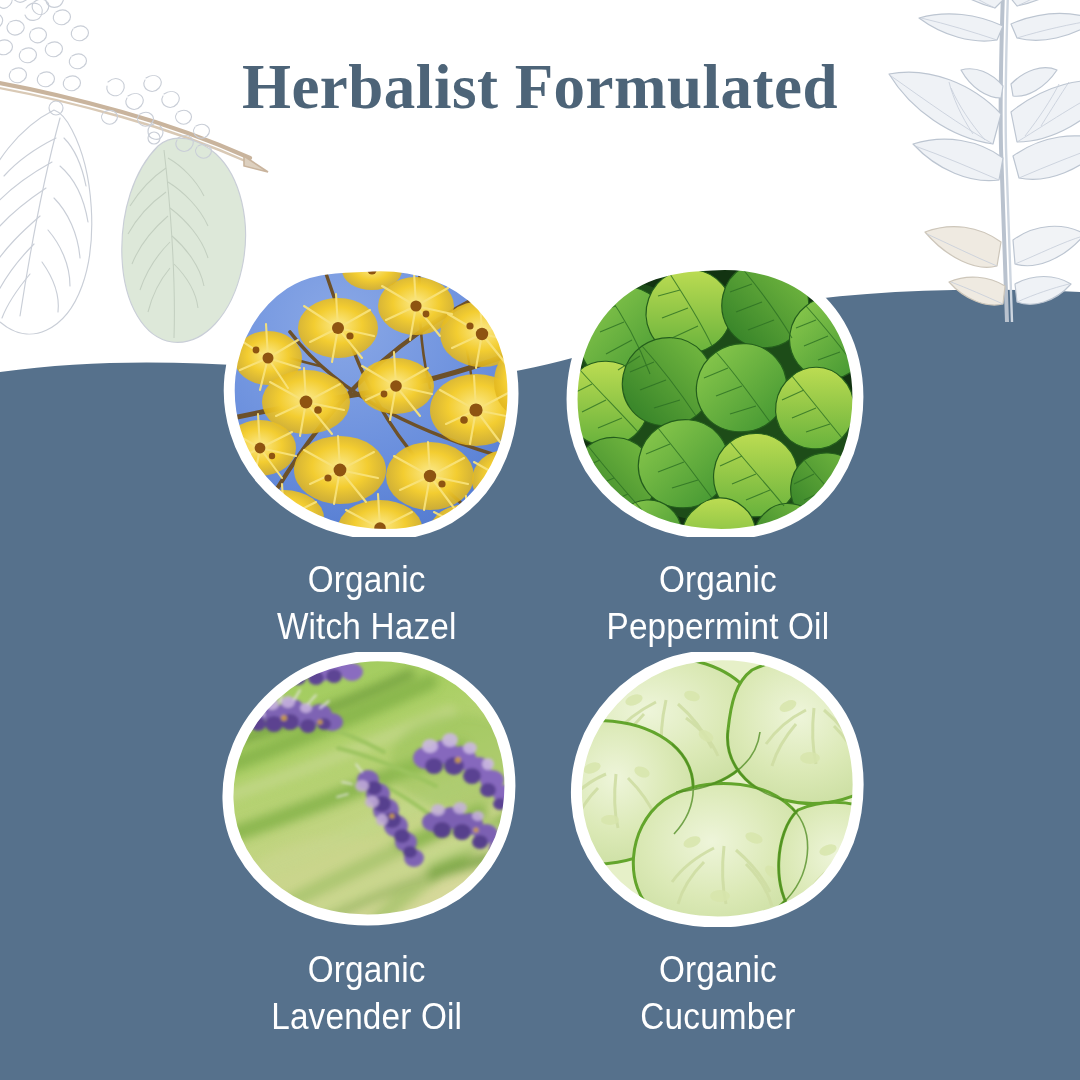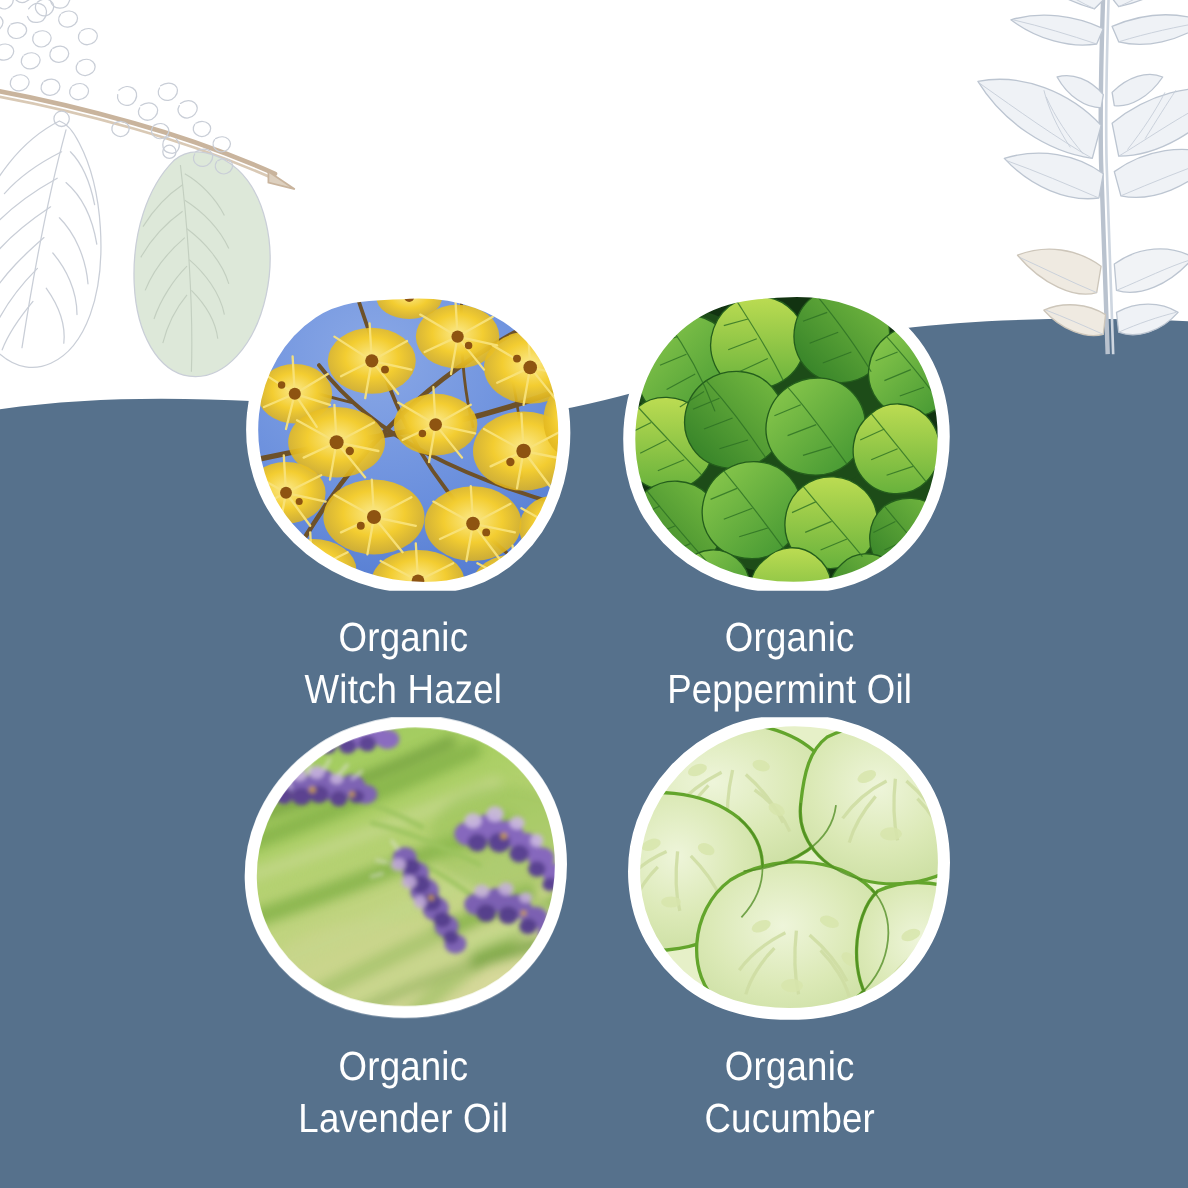--- a/index.html
+++ b/index.html
@@ -201,20 +201,21 @@
         <path d="M144,206 C116,194 88,182 60,172"></path>
         <path d="M164,204 C192,192 222,180 250,170"></path>
         <path d="M142,292 C118,282 94,270 72,260"></path>
         <path d="M160,290 C184,280 208,268 228,262"></path>
         <path d="M148,330 C130,322 112,314 96,308"></path>
         <path d="M162,328 C180,320 198,314 214,310"></path>
       </g>
     </svg>
   </div>
 
+  <div id="title">Herbalist Formulated</div>
 
   <div id="grid">
 
     <div class="item" id="item-0">
       <div class="blob-wrap">
         <div class="blob">
           <svg viewBox="0 0 300 275" xmlns="http://www.w3.org/2000/svg">
             <defs>
               <clipPath id="clipWH">
                 <path d="M152,4 C196,2 236,16 262,44 C288,72 296,112 292,150 C288,190 270,226 240,249

